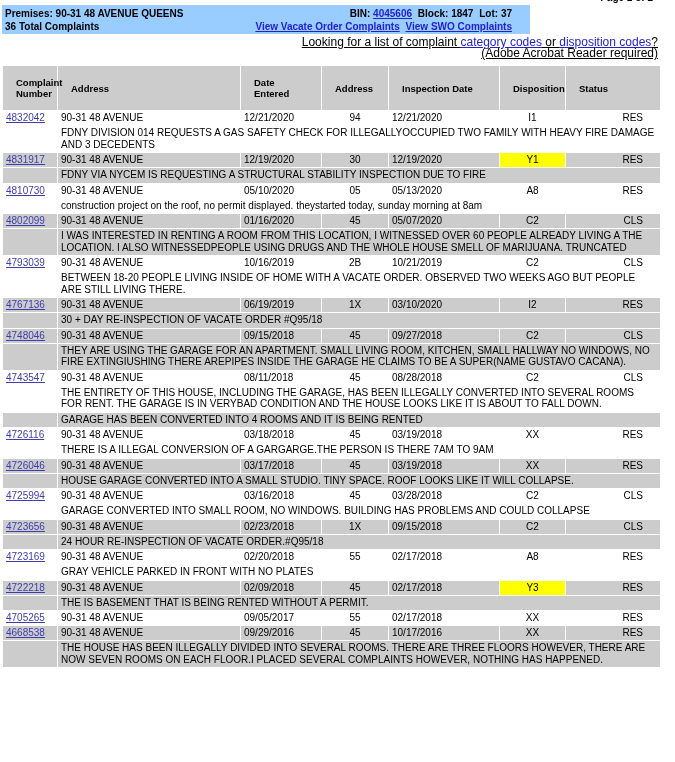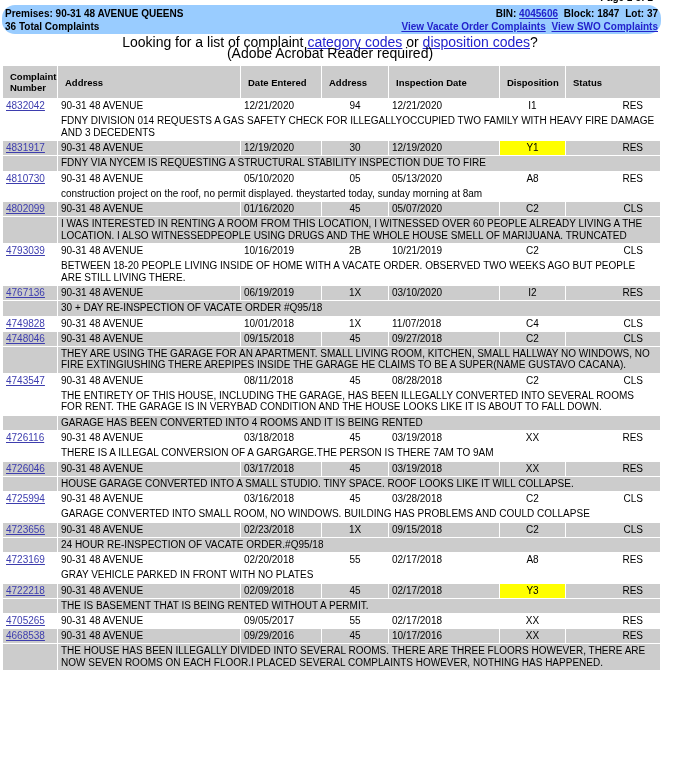--- a/index.html
+++ b/index.html
@@ -12,52 +12,51 @@
     overflow: hidden;
   }
   .page { padding: 0 2px; }
 
   
   .page-note-clip { height: 5px; overflow: hidden; width: 659px; margin-left: 2px; }
   .page-note { display: block; margin-top: -8px; text-align: right; font-size: 10px; font-weight: bold; padding-right: 10px; }
 
   
   .banner {
-    width: 659px;
+    width: 528px;
     background: var(--banner-bg, #99CCFF);
     font-size: 10px; font-weight: bold;
-    padding: 2px 3px 1px 3px;
-    border-radius: 13px;
+    padding: 2px 18px 1px 3px;
   }
   .banner-row { display: flex; justify-content: space-between; line-height: 13px; white-space: nowrap; }
   .banner a { color: var(--link, #2222CC); text-decoration: underline; }
   .gap { margin-left: 3px; }
 
   
-  .lookfor { width: 659px; text-align: center; font-size: 14px; line-height: 11px; margin-top: 3px; padding-right: 3px; }
+  .lookfor { width: 659px; text-align: right; font-size: 12px; line-height: 11px; margin-top: 3px; padding-right: 3px; text-decoration: underline; }
   .lookfor a { color: var(--link, #2222CC); text-decoration: underline; }
 
   
   table.complaints {
     table-layout: fixed;
     border-collapse: separate;
     border-spacing: 1px;
     width: 659px;
     margin-top: 6px;
     font-size: 10px;
   }
   col.c1 { width: 54px; }  col.c2 { width: 182px; } col.c3 { width: 80px; }
   col.c4 { width: 66px; }  col.c5 { width: 110px; } col.c6 { width: 65px; }
   col.c7 { width: 94px; }
   th {
     background: var(--shaded, #CCCCCC);
     font-size: 9.5px; font-weight: bold;
     text-align: left; vertical-align: middle;
-    padding: 2px 7px; line-height: 11px;
-    height: 32px;
+    padding: 2px 13px; line-height: 11px;
+    height: 44px;
   }
   td { padding: 1px 3px; vertical-align: top; line-height: 12px; overflow: hidden; }
   tr.shaded td { background: var(--shaded, #CCCCCC); }
   td.col-cat, td.col-disp { text-align: center; }
   td.col-status { text-align: right; padding-right: 17px; }
   td.hl, tr.shaded td.hl { background: var(--highlight, #FFFF00); }
   td a.cnum { color: var(--complaint-link, #3D3DAE); text-decoration: underline; }
   td.desc-cell { line-height: 11.5px; padding: 1px 3px 2px 3px; margin-left: 33px; }
 </style>
 </head>
@@ -194,29 +193,20 @@
     <td class="col-cat">1X</td>
     <td class="col-insp">03/10/2020</td>
     <td class="col-disp">I2</td>
     <td class="col-status">RES</td>
   </tr>
   <tr class="desc-row shaded">
     <td class="col-num"></td>
     <td colspan="6" class="desc-cell">30 + DAY RE-INSPECTION OF VACATE ORDER #Q95/18</td>
   </tr>
 
-  <tr class="data-row">
-    <td class="col-num"><a href="#" class="cnum">4749828</a></td>
-    <td class="col-addr">90-31 48 AVENUE</td>
-    <td class="col-date">10/01/2018</td>
-    <td class="col-cat">1X</td>
-    <td class="col-insp">11/07/2018</td>
-    <td class="col-disp">C4</td>
-    <td class="col-status">CLS</td>
-  </tr>
 
   <tr class="data-row shaded">
     <td class="col-num"><a href="#" class="cnum">4748046</a></td>
     <td class="col-addr">90-31 48 AVENUE</td>
     <td class="col-date">09/15/2018</td>
     <td class="col-cat">45</td>
     <td class="col-insp">09/27/2018</td>
     <td class="col-disp">C2</td>
     <td class="col-status">CLS</td>
   </tr>

